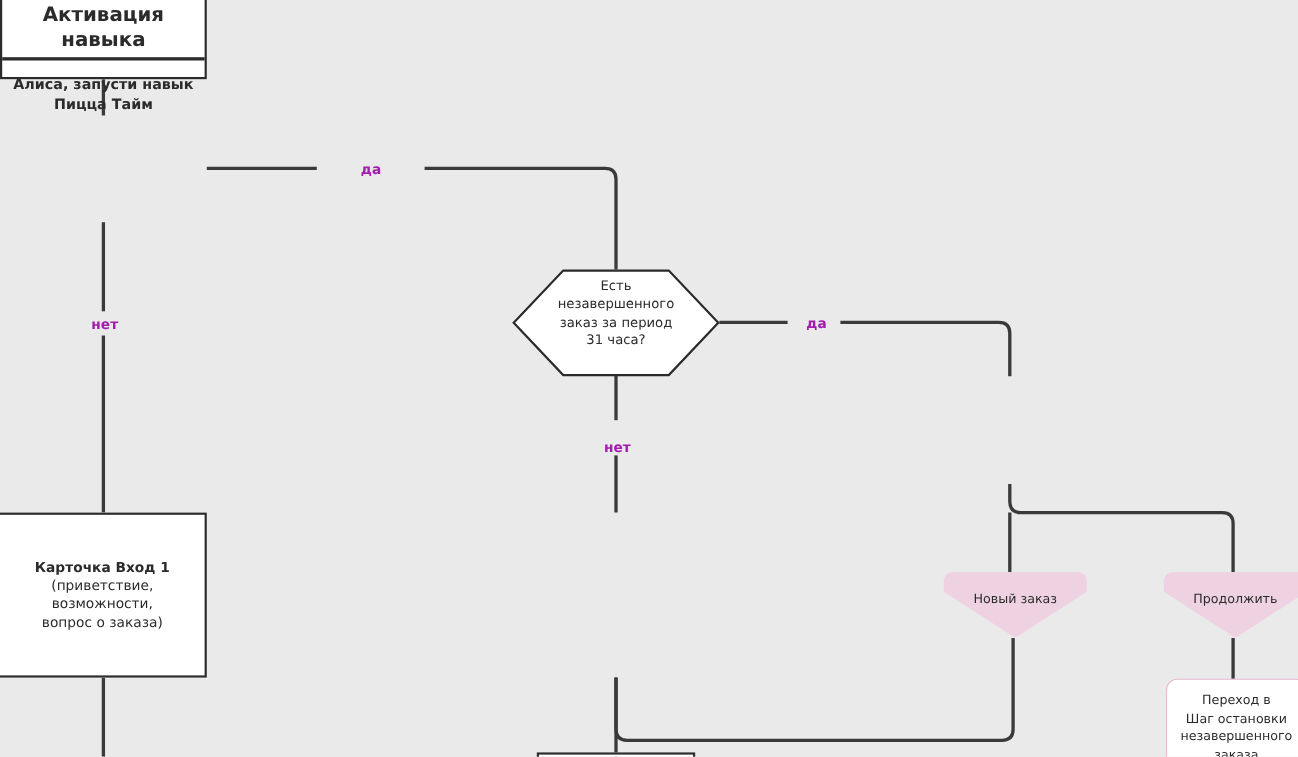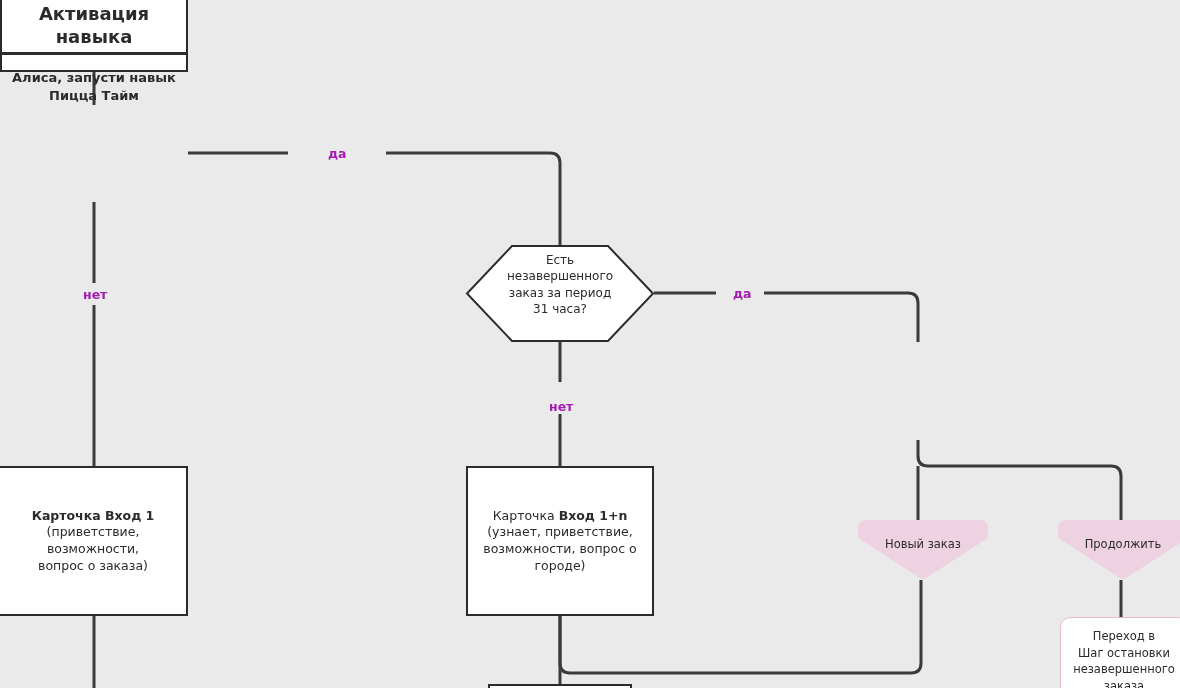--- a/index.html
+++ b/index.html
@@ -196,28 +196,20 @@
 
   <div class="elabel" style="left:544px; top:399px;">нет</div>
 
 
   <div class="node box" style="left:-2px; top:466px; width:190px; height:150px;">
     <div class="line b">Карточка Вход 1</div>
     <div class="line">(приветствие, возможности,</div>
     <div class="line">вопрос о заказа)</div>
   </div>
 
-  <div class="node box" style="left:466px; top:466px; width:188px; height:150px;">
-    <div class="line">
-      <span>Карточка </span><span class="b">Вход 1+n</span>
-    </div>
-    <div class="line">(узнает, приветствие,</div>
-    <div class="line">возможности, вопрос о</div>
-    <div class="line">городе)</div>
-  </div>
 
   <div class="penta" style="left:858px; top:520px; width:130px; height:60px;">
     <svg width="130" height="60" viewBox="0 0 130 60" xmlns="http://www.w3.org/2000/svg">
       <path d="M8,0 H122 A8,8 0 0 1 130,8 V18 L68,58 A5,5 0 0 1 62,58 L0,18 V8 A8,8 0 0 1 8,0 Z" fill="#eed2e2"></path>
     </svg>
     <div class="ptext" style="top:17px;">Новый заказ</div>
   </div>
 
   <div class="penta" style="left:1058px; top:520px; width:130px; height:60px;">
     <svg width="130" height="60" viewBox="0 0 130 60" xmlns="http://www.w3.org/2000/svg">

